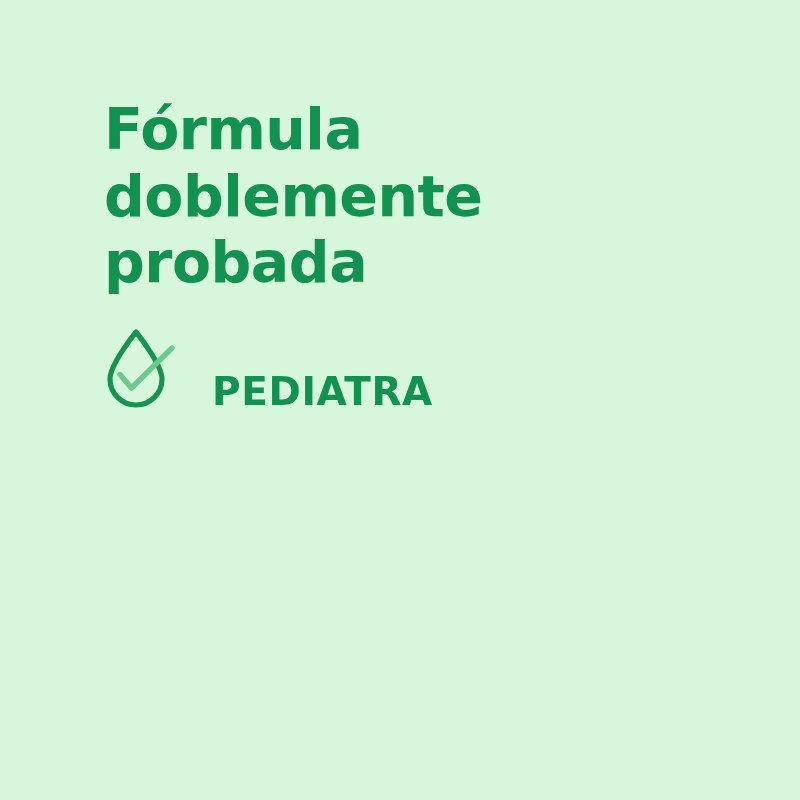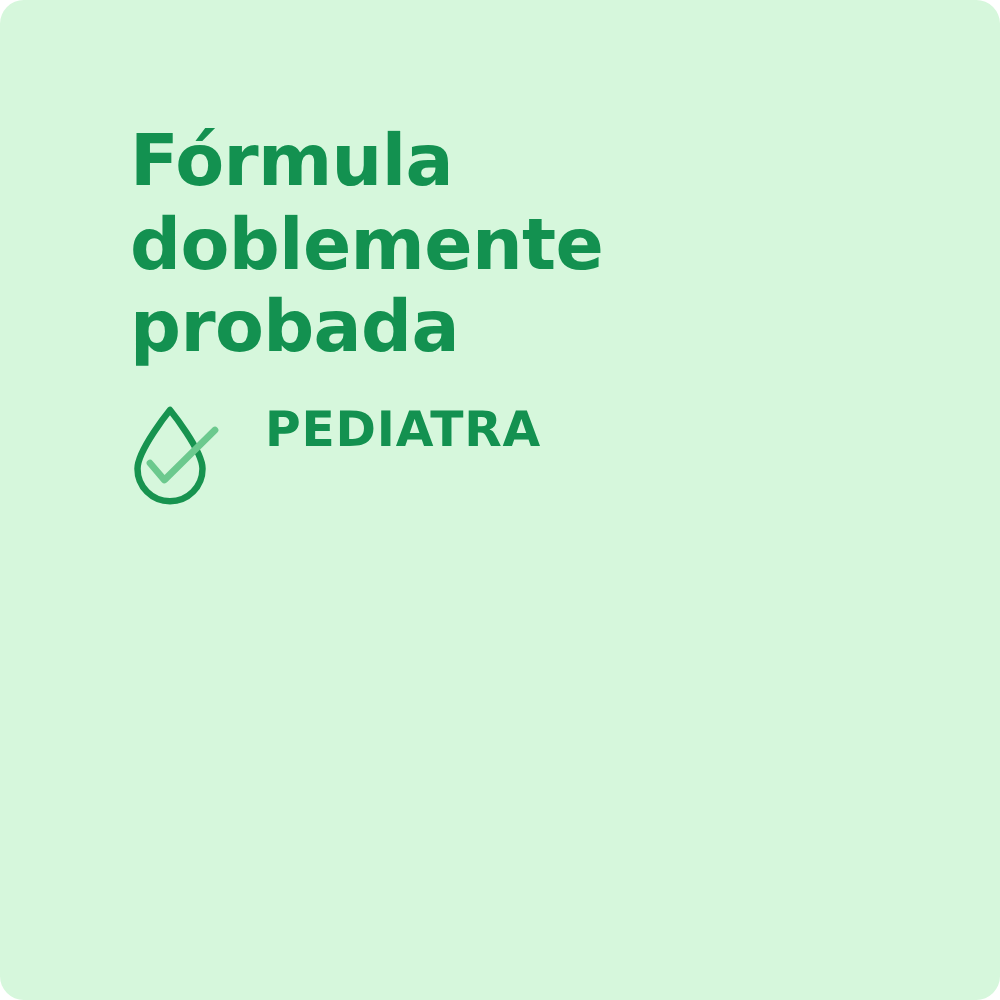--- a/index.html
+++ b/index.html
@@ -12,21 +12,20 @@
     overflow: hidden;
     font-family: "DejaVu Sans", sans-serif;
   }
 
   #card {
     position: relative;
     width: 800px;
     height: 800px;
     background: #D6F7DC;
     box-sizing: border-box;
-    border-radius: 19px;
   }
 
   
   #headline {
     position: absolute;
     left: 104px;
     top: 96px;
     width: 640px;
     color: #139150;
     font-family: "DejaVu Sans", sans-serif;
@@ -39,21 +38,21 @@
 
   
   #claims {
     position: absolute;
     left: 100px;
     top: 322px;
     width: 640px;
   }
   .claim-row {
     display: flex;
-    align-items: flex-start;
+    align-items: flex-end;
     height: 92px;
     margin-bottom: 22px;
   }
   .claim-icon {
     width: 80px;
     height: 88px;
     flex: 0 0 80px;
     position: relative;
     overflow: visible;
   }

